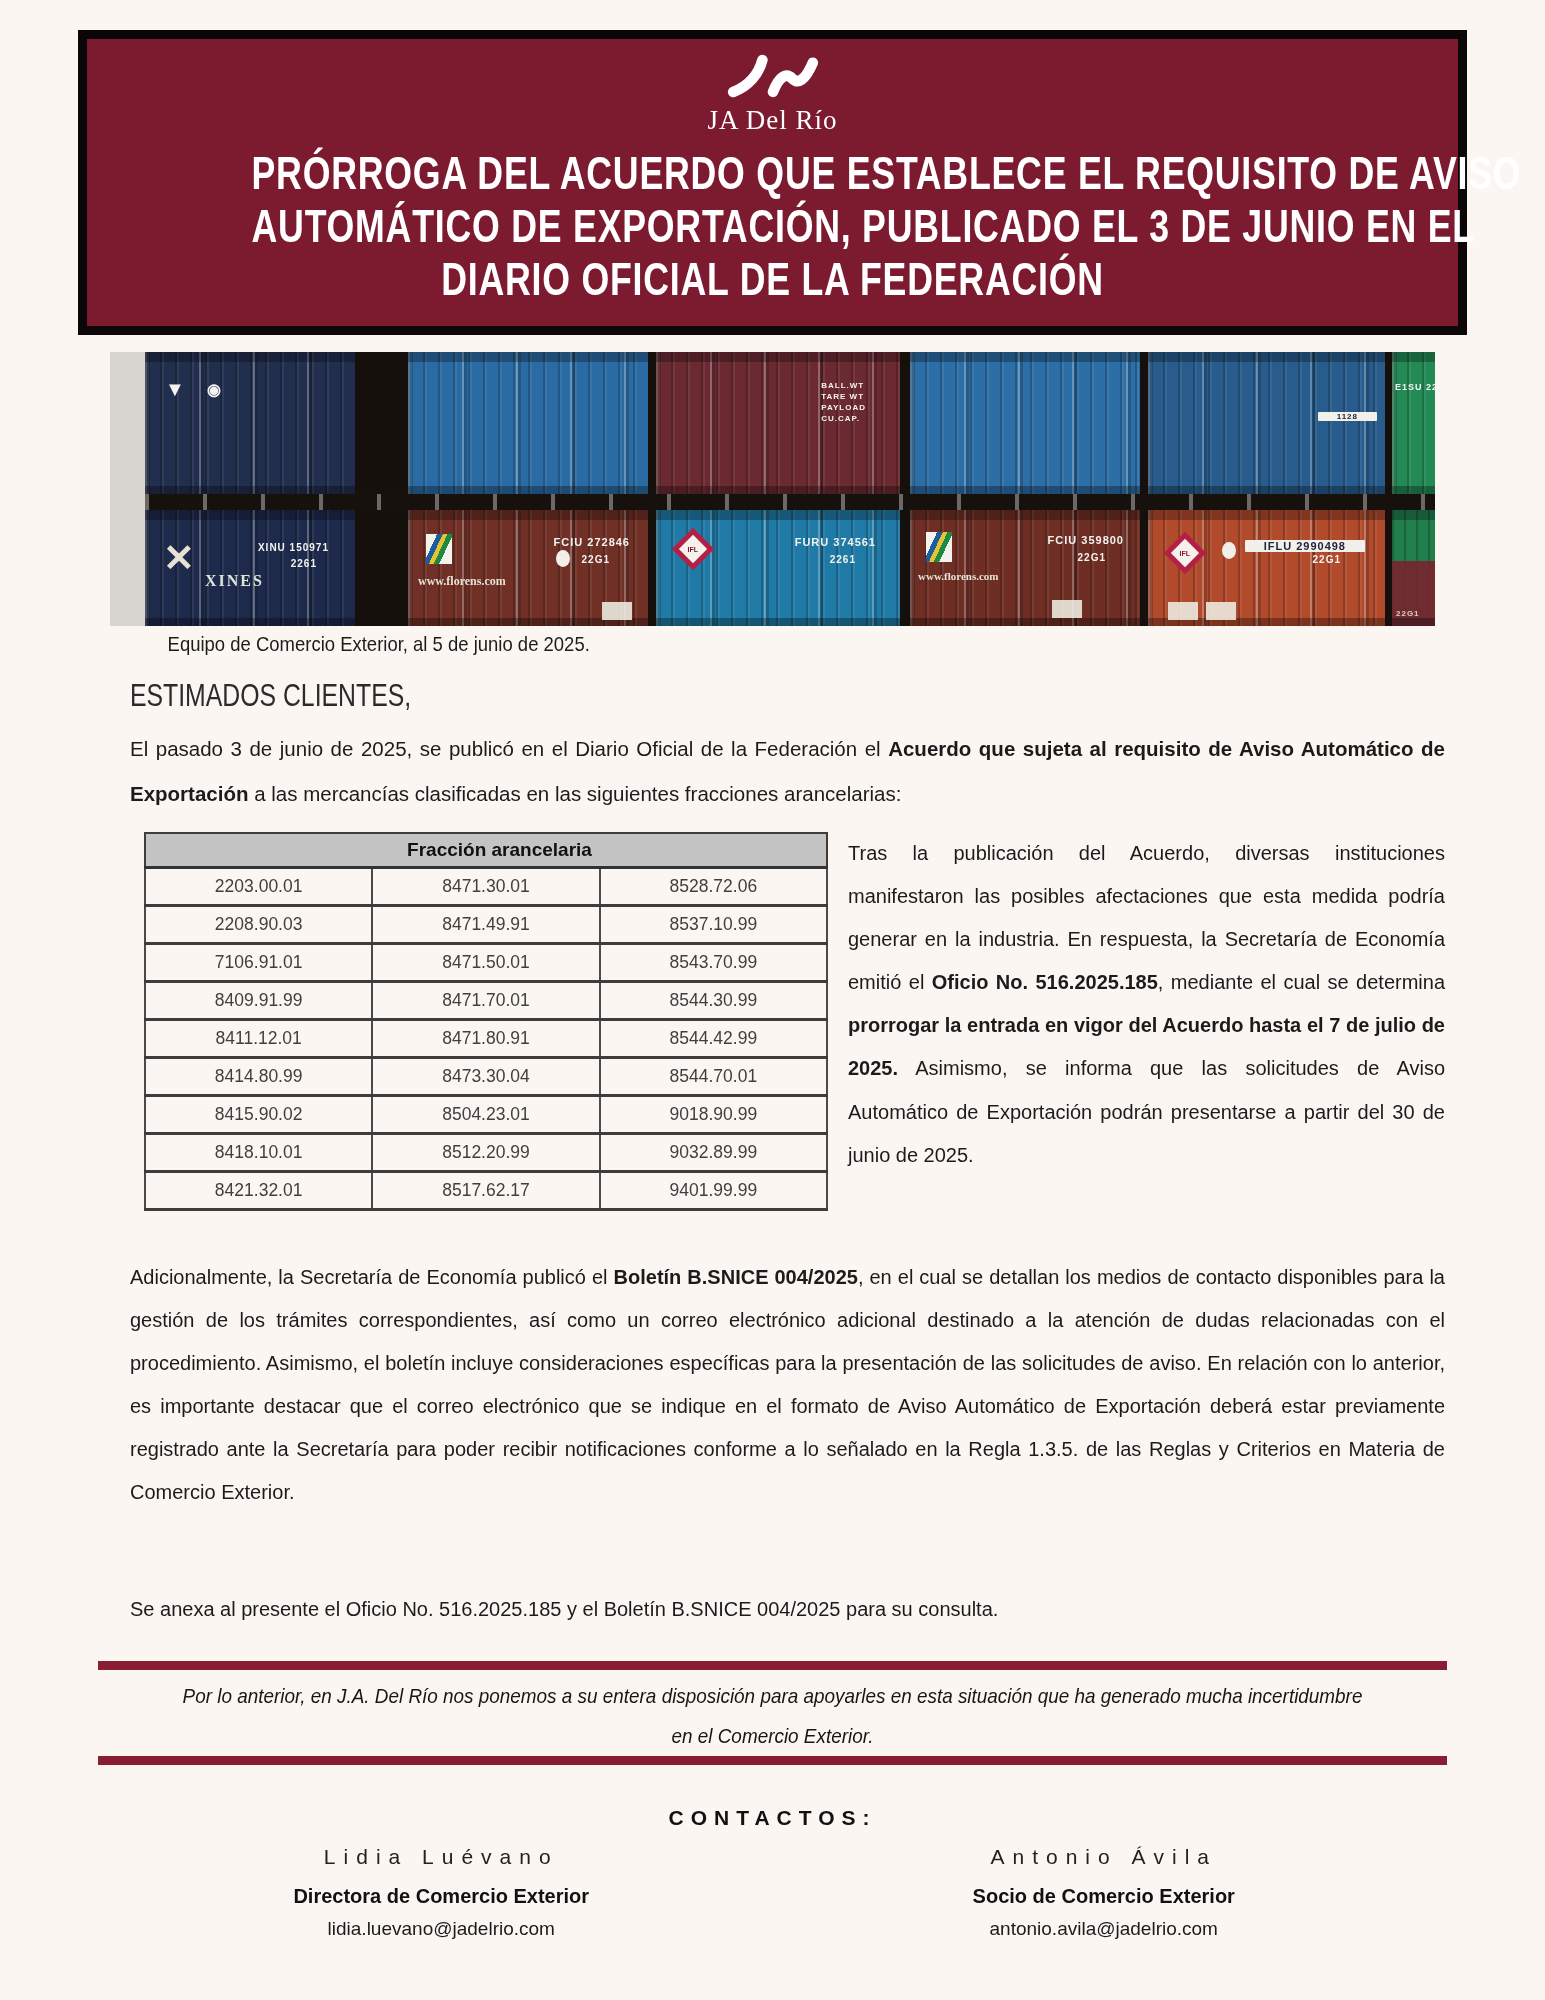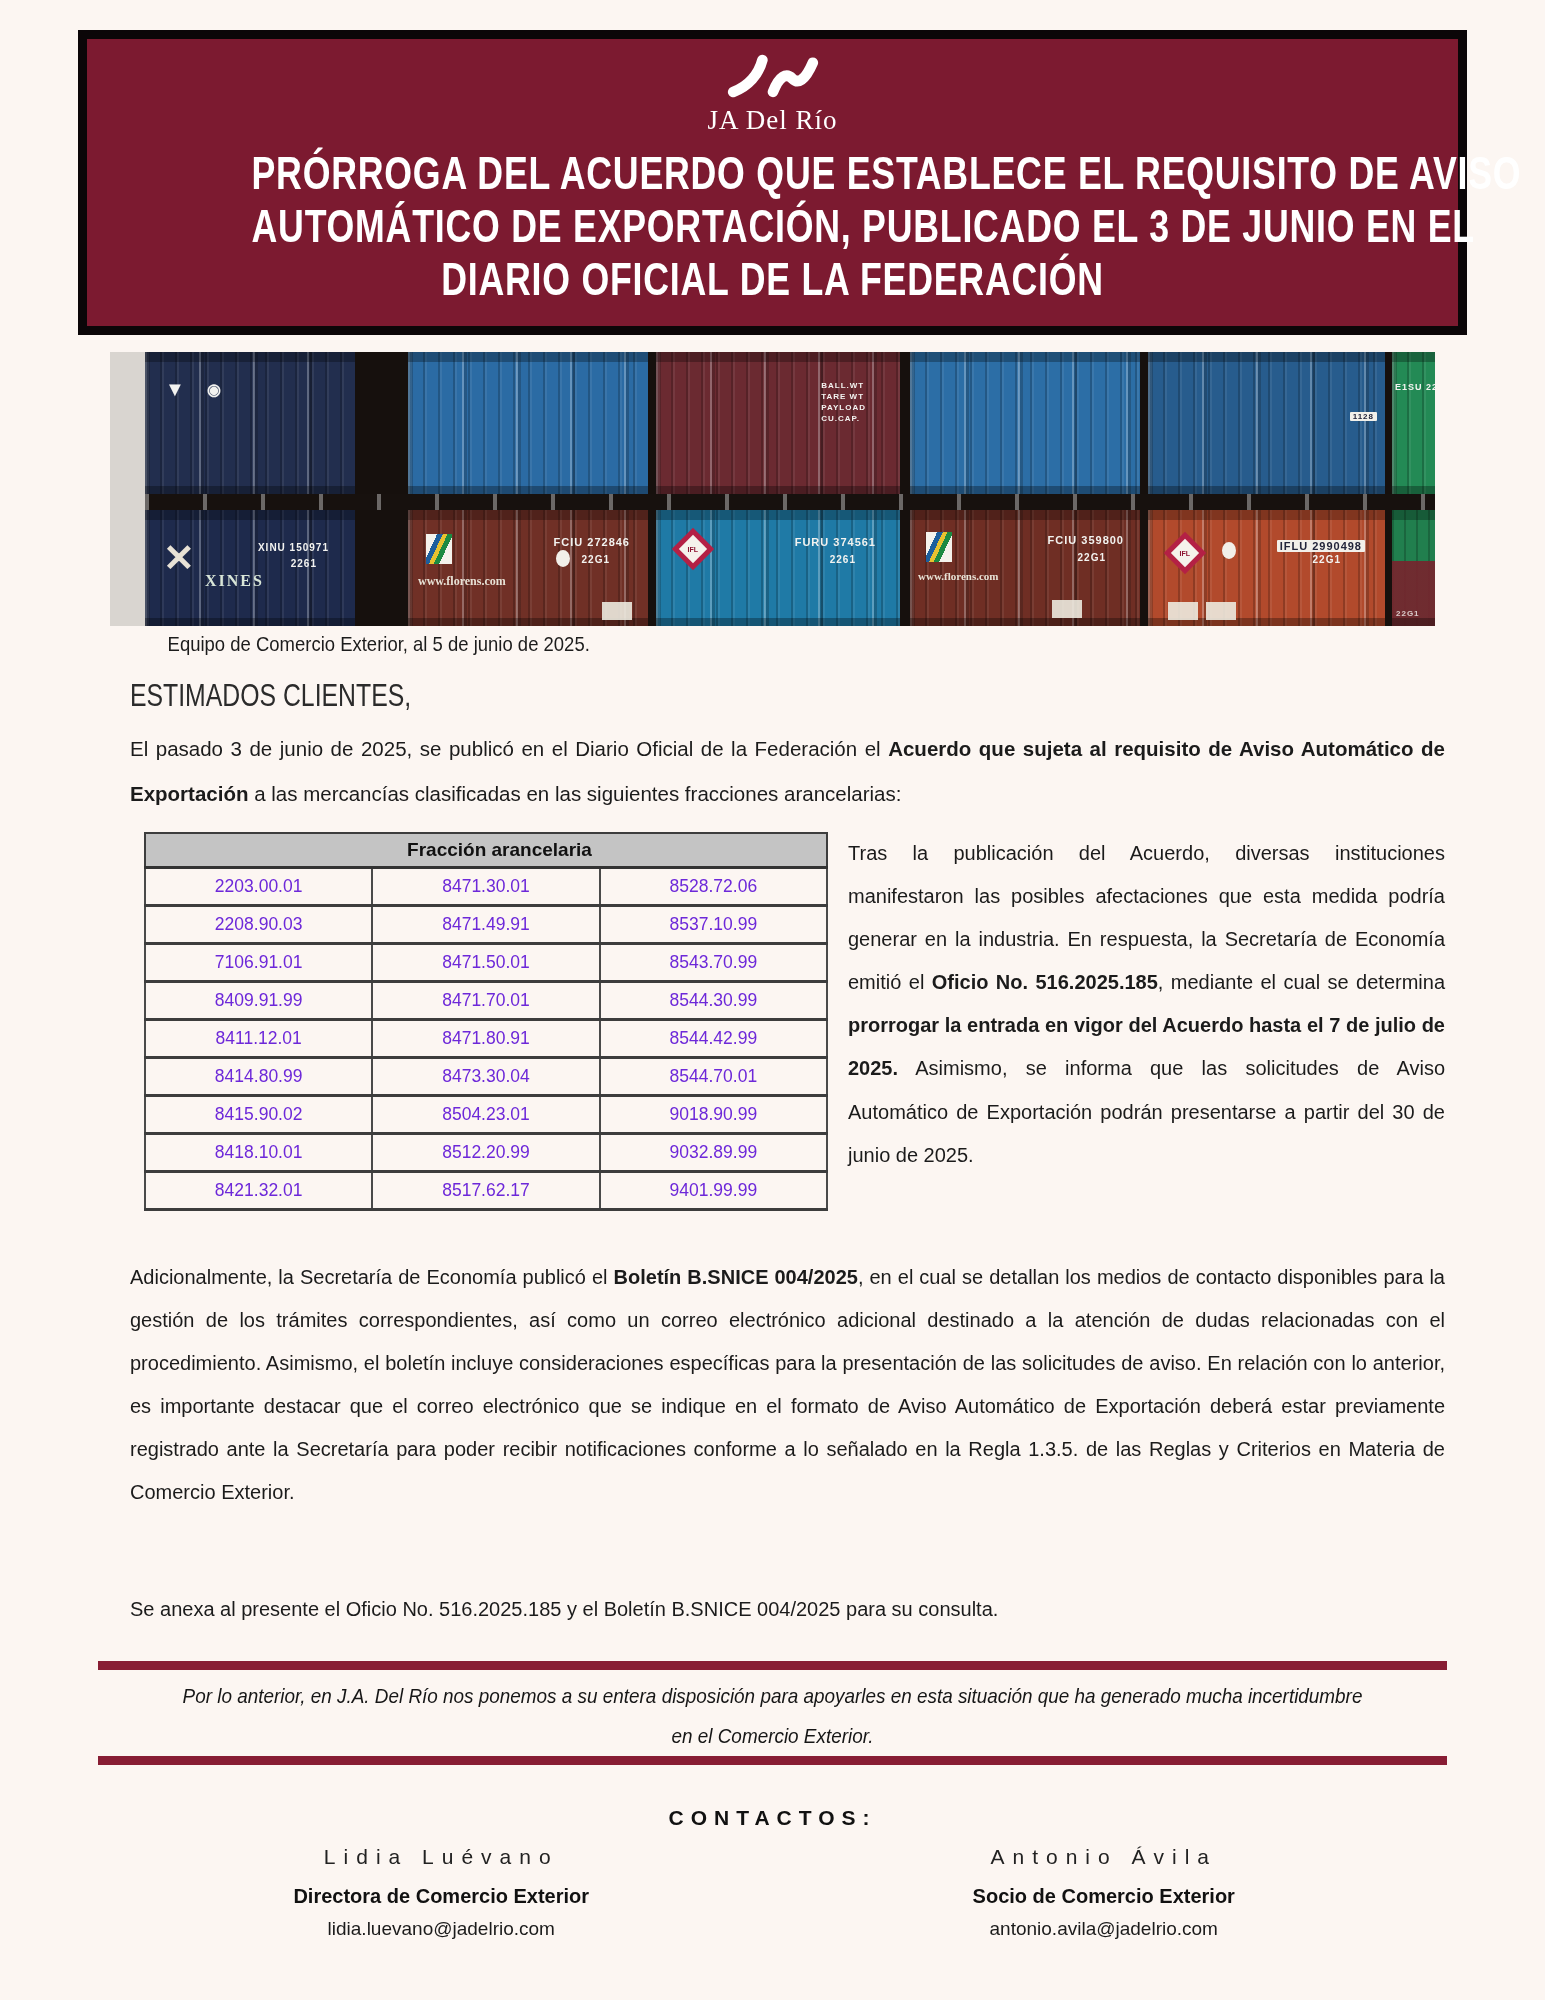--- a/index.html
+++ b/index.html
@@ -24,21 +24,21 @@
   .row-top{top:0;height:142px;}
   .row-bot{top:158px;height:116px;}
   .seam{position:absolute;left:35px;top:142px;width:1290px;height:16px;background:#17110e;
         background-image:repeating-linear-gradient(90deg,rgba(210,210,210,.45) 0 4px,transparent 4px 58px);}
   .panel{position:relative;height:100%;box-sizing:border-box;flex:0 0 auto;
      background-image:
        repeating-linear-gradient(90deg,rgba(0,0,0,.20) 0 2px,rgba(255,255,255,.07) 2px 4px,rgba(0,0,0,0) 4px 15px),
        repeating-linear-gradient(90deg,rgba(235,240,245,.30) 0 2px,rgba(15,15,15,.22) 2px 5px,transparent 5px 54px);
      box-shadow:inset 0 10px 0 rgba(0,0,0,.28), inset 0 -8px 0 rgba(0,0,0,.30);}
   .lab{position:absolute;color:#f3f3f0;font-size:11px;font-weight:bold;letter-spacing:1px;white-space:nowrap;}
-  .chip{background:#f2f0ea;color:#22243a;padding:0 3px;border-radius:1px;}
+  .chip{background:#f2f0ea;color:#22243a;padding:0 19px;border-radius:1px;}
   .serifed{font-family:"Liberation Serif",serif;font-weight:bold;letter-spacing:2px;}
   .xmark{position:absolute;left:18px;top:26px;color:#e8e2d6;font-size:38px;font-weight:bold;}
   .dot{position:absolute;width:14px;height:17px;border-radius:50%;background:#f2efe9;}
   .diamond{position:absolute;width:30px;height:30px;background:#b42045;transform:rotate(45deg);
            display:flex;align-items:center;justify-content:center;}
   .diamond .inner{width:20px;height:20px;background:#f5f2ec;display:flex;align-items:center;justify-content:center;}
   .diamond .inner span{transform:rotate(-45deg);font-size:7px;font-weight:bold;color:#8c1230;letter-spacing:0;}
   .florens{position:absolute;width:26px;height:30px;background:#f4f2ec;
            background-image:linear-gradient(115deg,transparent 28%,#1c5e9d 28% 42%,#e8c230 42% 54%,#1c8a42 54% 68%,transparent 68%);}
   .spec{position:absolute;width:30px;height:18px;background:#eceadf;opacity:.9;}
@@ -52,21 +52,21 @@
   .p1{left:130px;top:726px;width:1315px;font-size:20.5px;line-height:45px;}
   .sidep{left:848px;top:832px;width:597px;font-size:20px;line-height:43.1px;}
   .p2{left:130px;top:1256px;width:1315px;font-size:20px;line-height:43px;}
   .p3{left:130px;top:1598px;width:1315px;font-size:20px;}
 
   
   .ftable{left:144px;top:832px;width:684px;border-collapse:collapse;table-layout:fixed;}
   .ftable th{background:#c4c4c4;border:2px solid #3d3d3d;border-bottom:3px solid #333;
              font-size:19px;height:30px;color:#111;padding-left:28px;}
   .ftable td{border-top:3px solid #3d3d3d;border-bottom:3px solid #3d3d3d;border-left:2px solid #4a4a4a;
-             border-right:2px solid #4a4a4a;height:33px;text-align:center;font-size:17.5px;color:#6d28d9;}
+             border-right:2px solid #4a4a4a;height:33px;text-align:center;font-size:17.5px;color:#404040;}
 
   
   .rule{left:98px;width:1349px;height:9px;background:#881d34;}
   .rule1{top:1661px;} .rule2{top:1756px;}
   .callout{left:110px;top:1676px;width:1325px;text-align:center;font-style:italic;
            font-size:21px;line-height:40px;color:#161616;transform:scaleX(.9);transform-origin:50% 0;}
 
   
   .contacts-h{left:0;top:1806px;width:1545px;text-align:center;font-weight:bold;font-size:21px;letter-spacing:7px;color:#111;}
   .contacts{left:110px;top:1845px;width:1325px;display:flex;}

